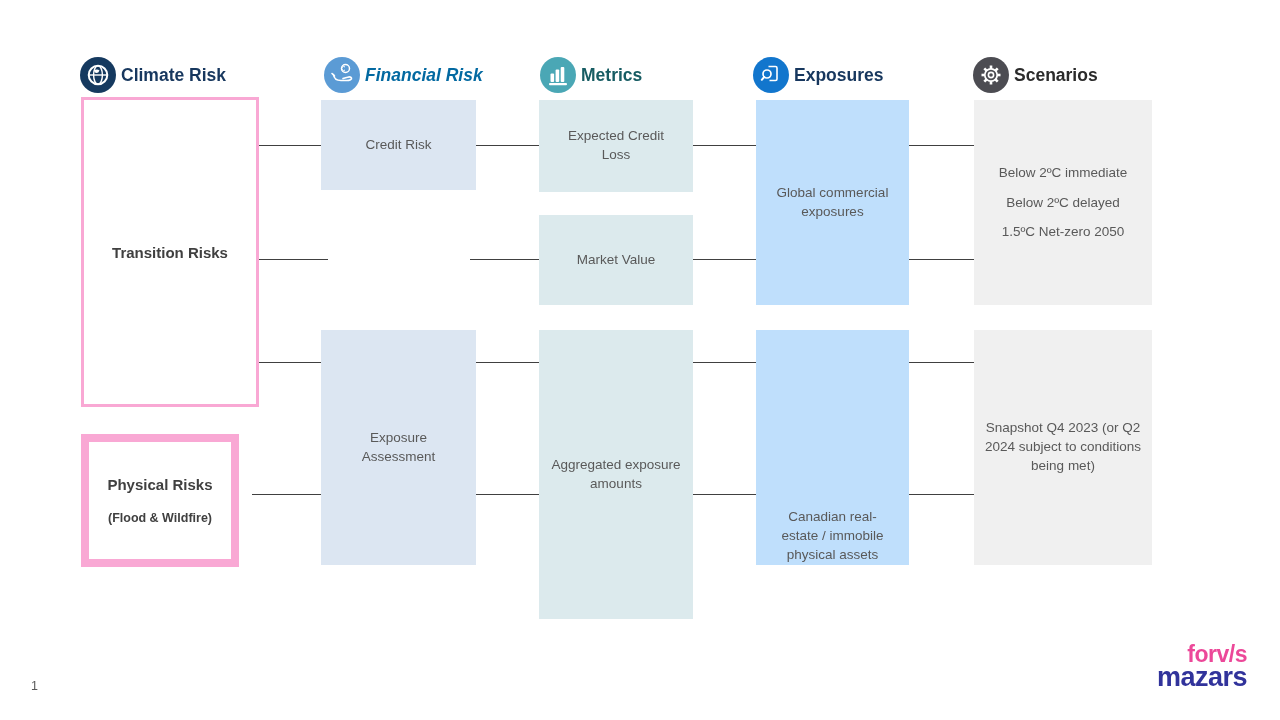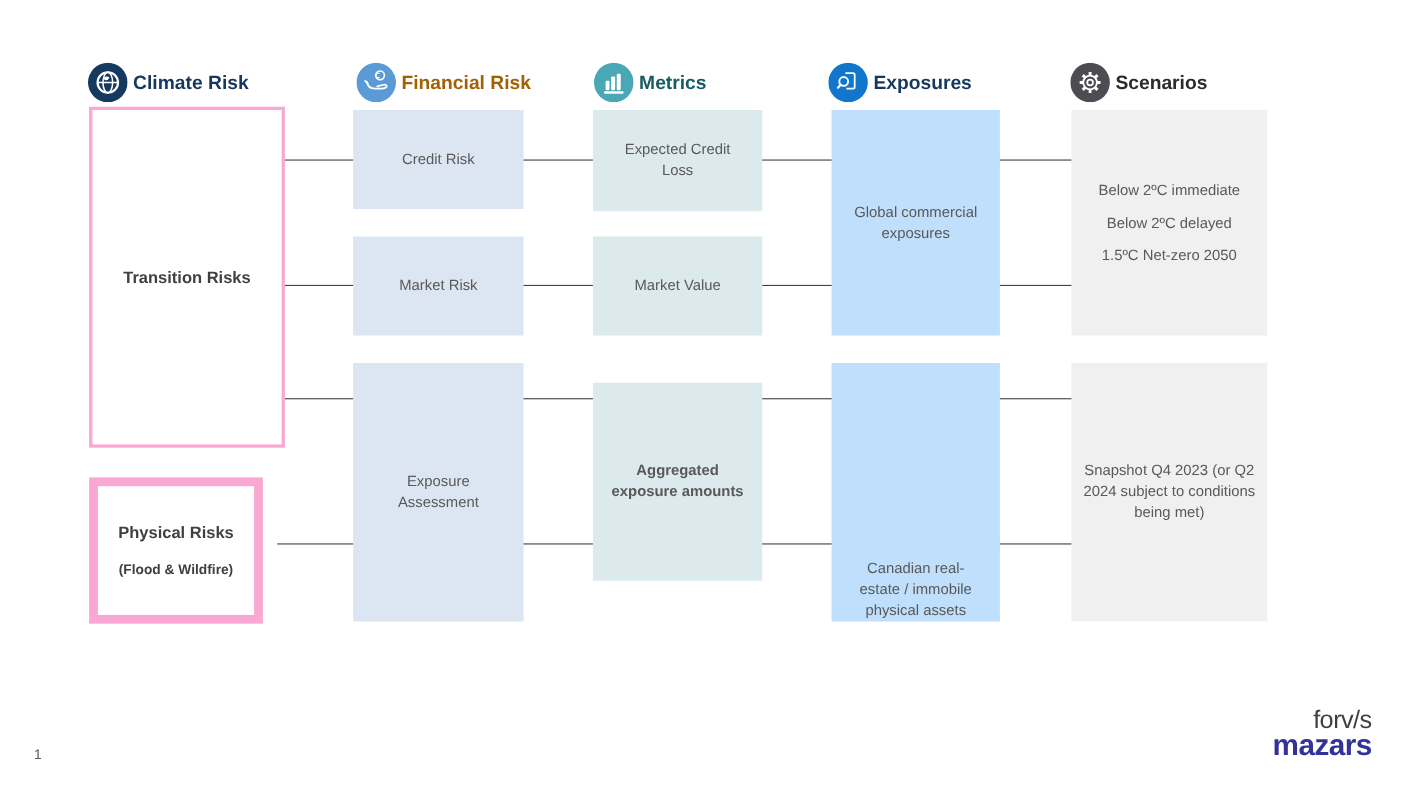--- a/index.html
+++ b/index.html
@@ -4,21 +4,21 @@
 <style>
   html,body{margin:0;padding:0;background:#fff;}
   #canvas{position:relative;width:1280px;height:720px;background:#ffffff;overflow:hidden;
           font-family:"Liberation Sans","DejaVu Sans",sans-serif;}
 
   
   .col-header{position:absolute;top:57px;display:flex;align-items:center;gap:5px;}
   .col-header .hicon{width:36px;height:36px;flex:0 0 36px;}
   .col-header .hlabel{font-size:17.5px;font-weight:bold;letter-spacing:0;}
   #hdr-climate{left:80px;}   #hdr-climate .hlabel{color:#17375e;}
-  #hdr-financial{left:324px;}#hdr-financial .hlabel{color:#a16207;}
+  #hdr-financial{left:324px;}#hdr-financial .hlabel{color:#0369a1;font-style:italic;}
   #hdr-metrics{left:540px;}  #hdr-metrics .hlabel{color:#175c63;}
   #hdr-exposures{left:753px;}#hdr-exposures .hlabel{color:#17375e;}
   #hdr-scenarios{left:973px;}#hdr-scenarios .hlabel{color:#2b2b2b;}
 
   
   .cline{position:absolute;height:1.4px;background:#404040;z-index:1;}
 
   
   .box{position:absolute;z-index:2;display:flex;flex-direction:column;align-items:center;
        justify-content:center;text-align:center;color:#595959;font-size:13.5px;line-height:1.4;}
@@ -33,38 +33,38 @@
   
   .fin-box{left:321px;width:155px;background:#dce6f2;}
   #box-credit{top:100px;height:90px;}
   #box-market{top:215px;height:90px;}
   #box-expassess{top:330px;height:235px;padding:0 16px;box-sizing:border-box;}
 
   
   .met-box{left:539px;width:154px;background:#dceaed;}
   #box-ecl{top:100px;height:92px;padding:0 16px;box-sizing:border-box;}
   #box-mv{top:215px;height:90px;}
-  #box-agg{top:348px;height:180px;padding:0 8px;box-sizing:border-box;font-weight:bold;}
+  #box-agg{top:330px;height:289px;padding:0 8px;box-sizing:border-box;}
 
   
   .exp-box{left:756px;width:153px;background:#bfdffc;}
   #box-global{top:100px;height:205px;padding:0 8px;box-sizing:border-box;}
   #box-canadian{top:330px;height:235px;padding:0 19px;box-sizing:border-box;justify-content:flex-end;}
 
   
   .scn-box{left:974px;width:178px;background:#f0f0f0;}
   #box-scnlist{top:100px;height:205px;gap:16px;}
   #box-scnlist .scn-line{line-height:1;}
   #box-snapshot{top:330px;height:235px;padding:0 8px;box-sizing:border-box;}
 
   
   #page-num{position:absolute;left:31px;top:679px;font-size:12.5px;color:#595959;}
   #logo{position:absolute;right:33px;top:644px;display:flex;flex-direction:column;
         align-items:flex-end;line-height:0.92;}
-  #logo .l1{font-size:23px;font-weight:normal;color:#404040;letter-spacing:-0.5px;}
+  #logo .l1{font-size:23px;font-weight:bold;color:#ec4899;letter-spacing:-0.5px;}
   #logo .l2{font-size:27px;font-weight:bold;color:#31339b;letter-spacing:-0.5px;}
 </style>
 </head>
 <body>
 
 <div id="canvas">
 
   <div class="col-header" id="hdr-climate">
     <span class="hicon">
       <svg viewBox="0 0 36 36" width="36" height="36">
@@ -162,23 +162,20 @@
   </div>
 
   <div class="box outline-box" id="box-physical">
     <span class="ptitle">Physical Risks</span>
     <span class="psub">(Flood &amp; Wildfire)</span>
   </div>
 
   <div class="box fin-box" id="box-credit">
     <span>Credit Risk</span>
   </div>
-  <div class="box fin-box" id="box-market">
-    <span>Market Risk</span>
-  </div>
   <div class="box fin-box" id="box-expassess">
     <span>Exposure Assessment</span>
   </div>
 
   <div class="box met-box" id="box-ecl">
     <span>Expected Credit Loss</span>
   </div>
   <div class="box met-box" id="box-mv">
     <span>Market Value</span>
   </div>

